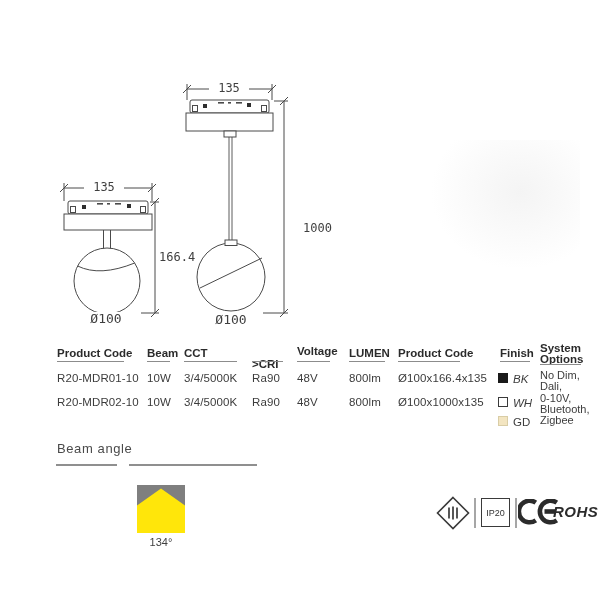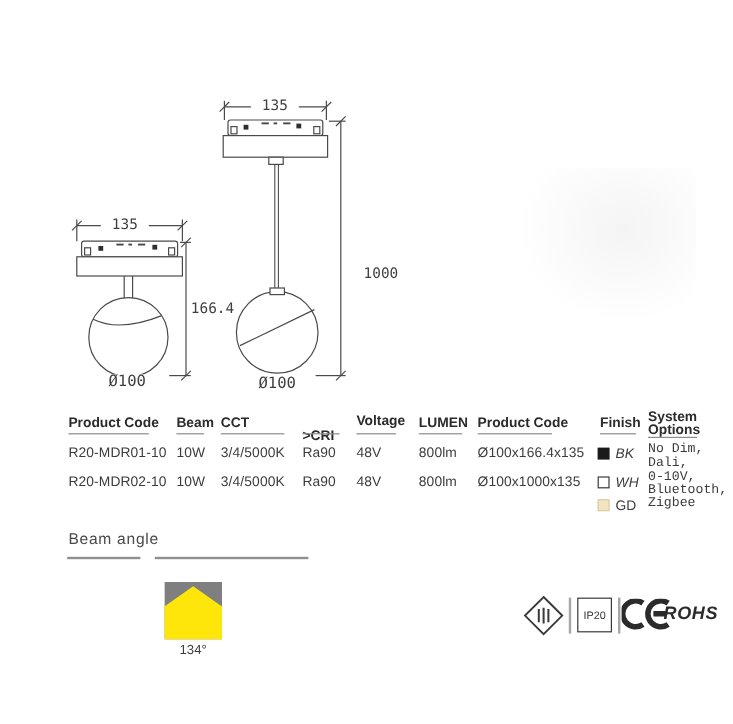--- a/index.html
+++ b/index.html
@@ -19,21 +19,21 @@
   .th{position:absolute;font-size:11.5px;font-weight:bold;color:#2b2b2b;line-height:11px;white-space:nowrap;}
   .td{position:absolute;font-size:11.5px;color:#3c3c3c;line-height:11px;white-space:nowrap;letter-spacing:0.1px;}
   .rule{position:absolute;height:0;border-top:1.4px solid #8c8c8c;}
   .swatch{position:absolute;width:10px;height:10px;box-sizing:border-box;}
   .swatch.bk{background:#1a1a1a;}
   .swatch.wh{background:#ffffff;border:1.3px solid #3a3a3a;}
   .swatch.gd{background:#f3e5c1;border:1px solid #d9cda6;}
   .fin-label{position:absolute;font-size:11.5px;color:#3c3c3c;line-height:11px;}
   .fin-label.it{font-style:italic;}
   .sysopt{position:absolute;font-size:11px;color:#3c3c3c;line-height:11.3px;}
-  .sysopt span{display:block;font-family:Liberation Mono, monospace;}
+  .sysopt span{display:block;}
   .beam-label{position:absolute;font-size:13px;color:#4a4a4a;letter-spacing:0.6px;}
   .beam-line{position:absolute;height:2px;background:#8f8f8f;}
   .beam-icon{position:absolute;width:48px;height:48px;}
   .beam-angle{position:absolute;font-size:11px;color:#3f3f3f;text-align:center;}
   .cert-divider{position:absolute;width:1.5px;background:#a6a6a6;}
   .ip-box{position:absolute;width:27px;height:27px;border:1.6px solid #3a3a3a;
     display:flex;align-items:center;justify-content:center;font-size:9px;color:#333;}
   .rohs{position:absolute;font-size:15px;font-weight:bold;font-style:italic;
     color:#2b2b2b;letter-spacing:0.5px;}
 </style>

